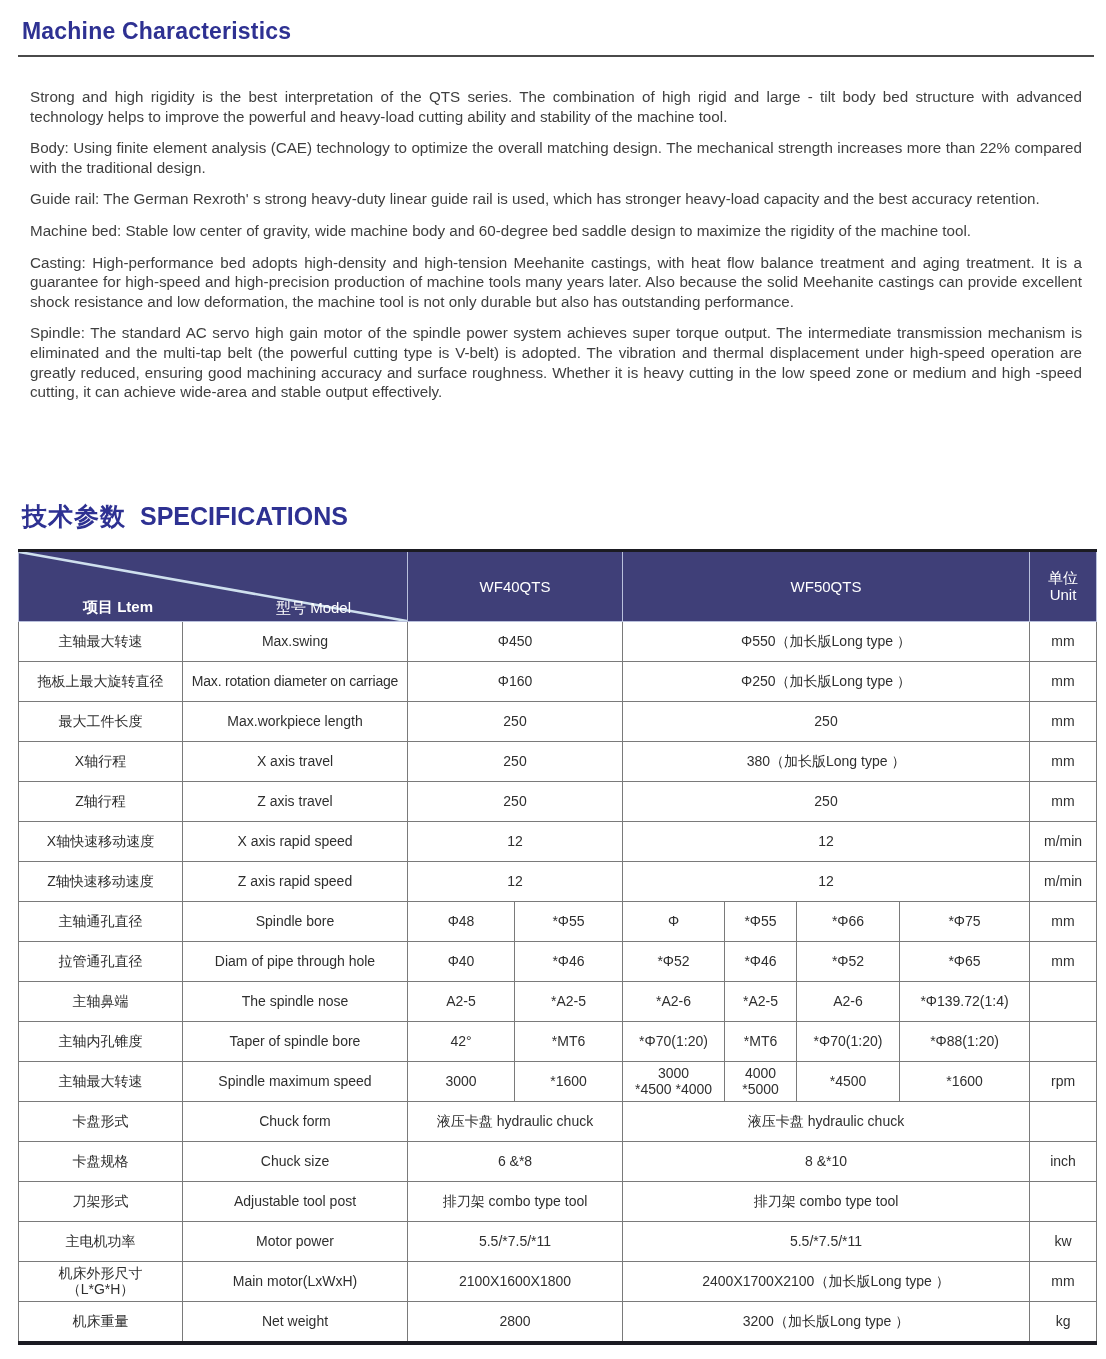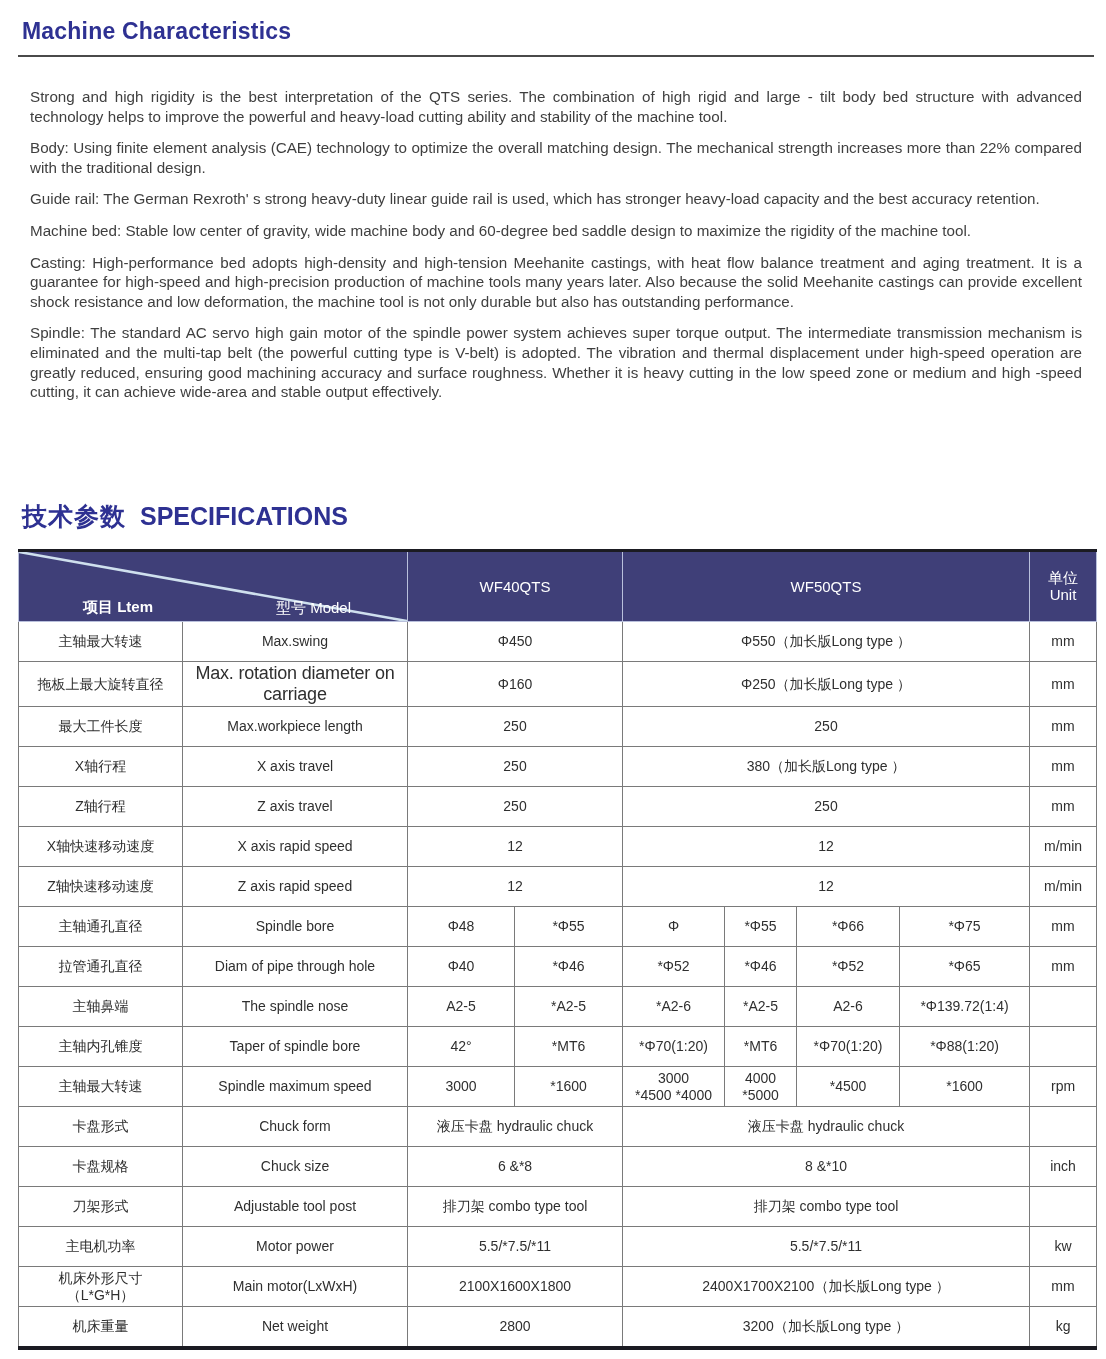--- a/index.html
+++ b/index.html
@@ -34,21 +34,21 @@
     background:#3f3f78;color:#ffffff;font-weight:normal;font-size:15px;
     height:42px;border:1px solid #b9c0dc;border-top:none;padding:0;
     white-space:pre-line;line-height:1.15;
   }
   th.diag{position:relative;overflow:hidden;}
   th.diag svg{position:absolute;left:0;top:0;width:100%;height:100%;}
   th.diag .model-label{position:absolute;top:4px;right:56px;font-size:15px;margin-top:43px;}
   th.diag .item-label{position:absolute;bottom:5px;left:64px;font-size:15px;font-weight:bold;}
   td.cn{text-align:left;padding-left:10px;}
   td.en{text-align:left;padding-left:8px;}
-  td.en.condensed{font-size:18px;letter-spacing:-.2px;}
+  td.en.condensed{font-size:14px;letter-spacing:-.2px;}
   .footnote{margin:22px 0 0 6px;font-size:15px;color:#0c4a6e;}
   .footnote .gap{display:inline-block;width:28px;}
 </style>
 </head>
 <body>
 
 <div class="page">
 
   <div class="doc-title">Machine Characteristics</div>
   <hr class="title-rule">

